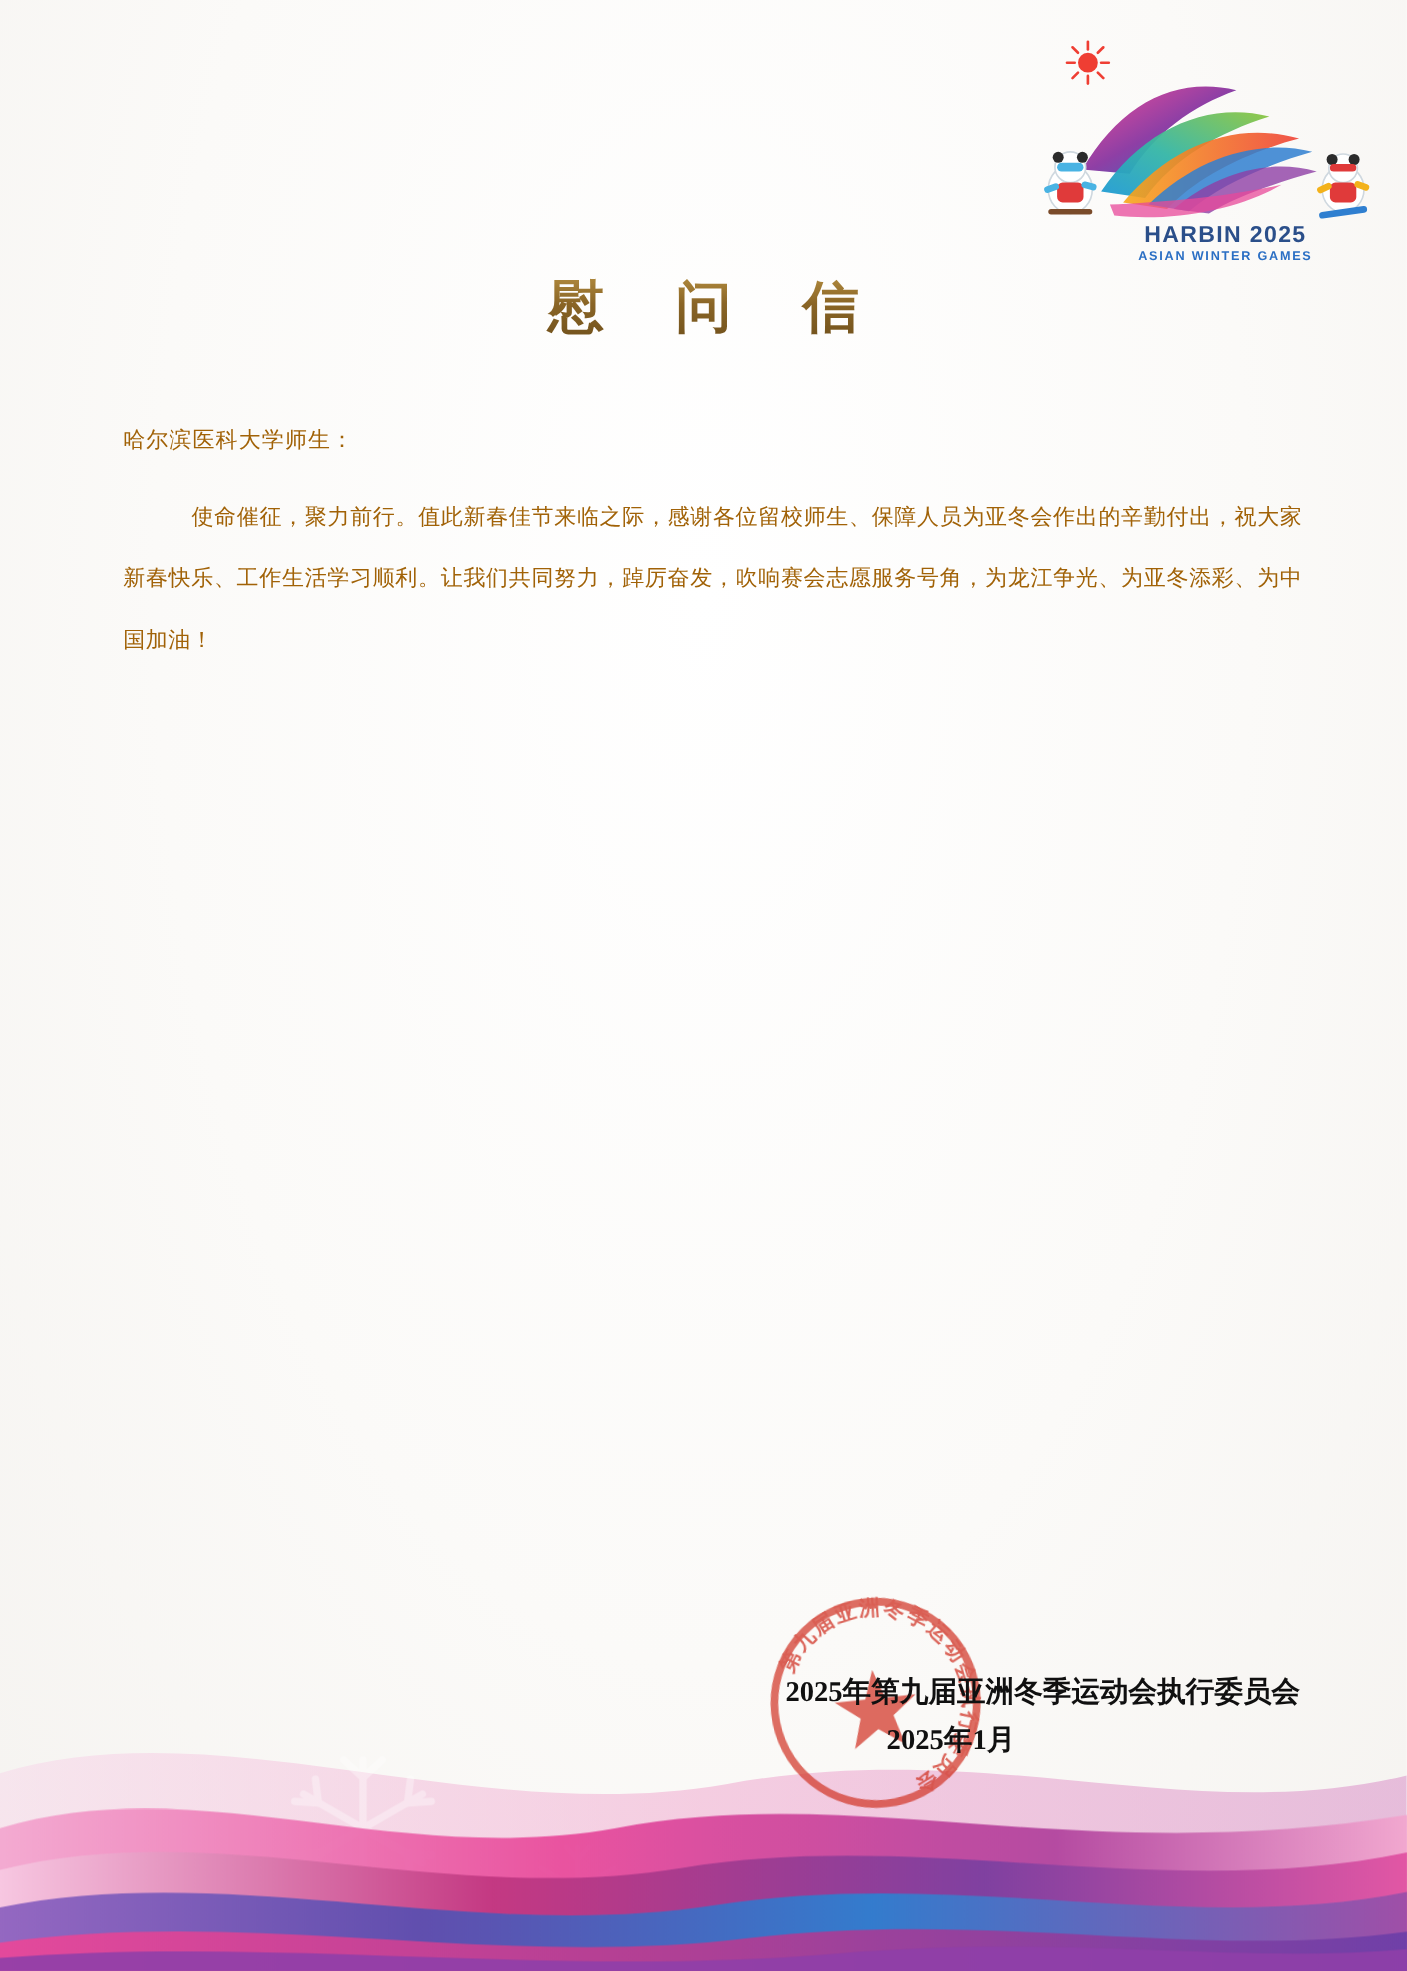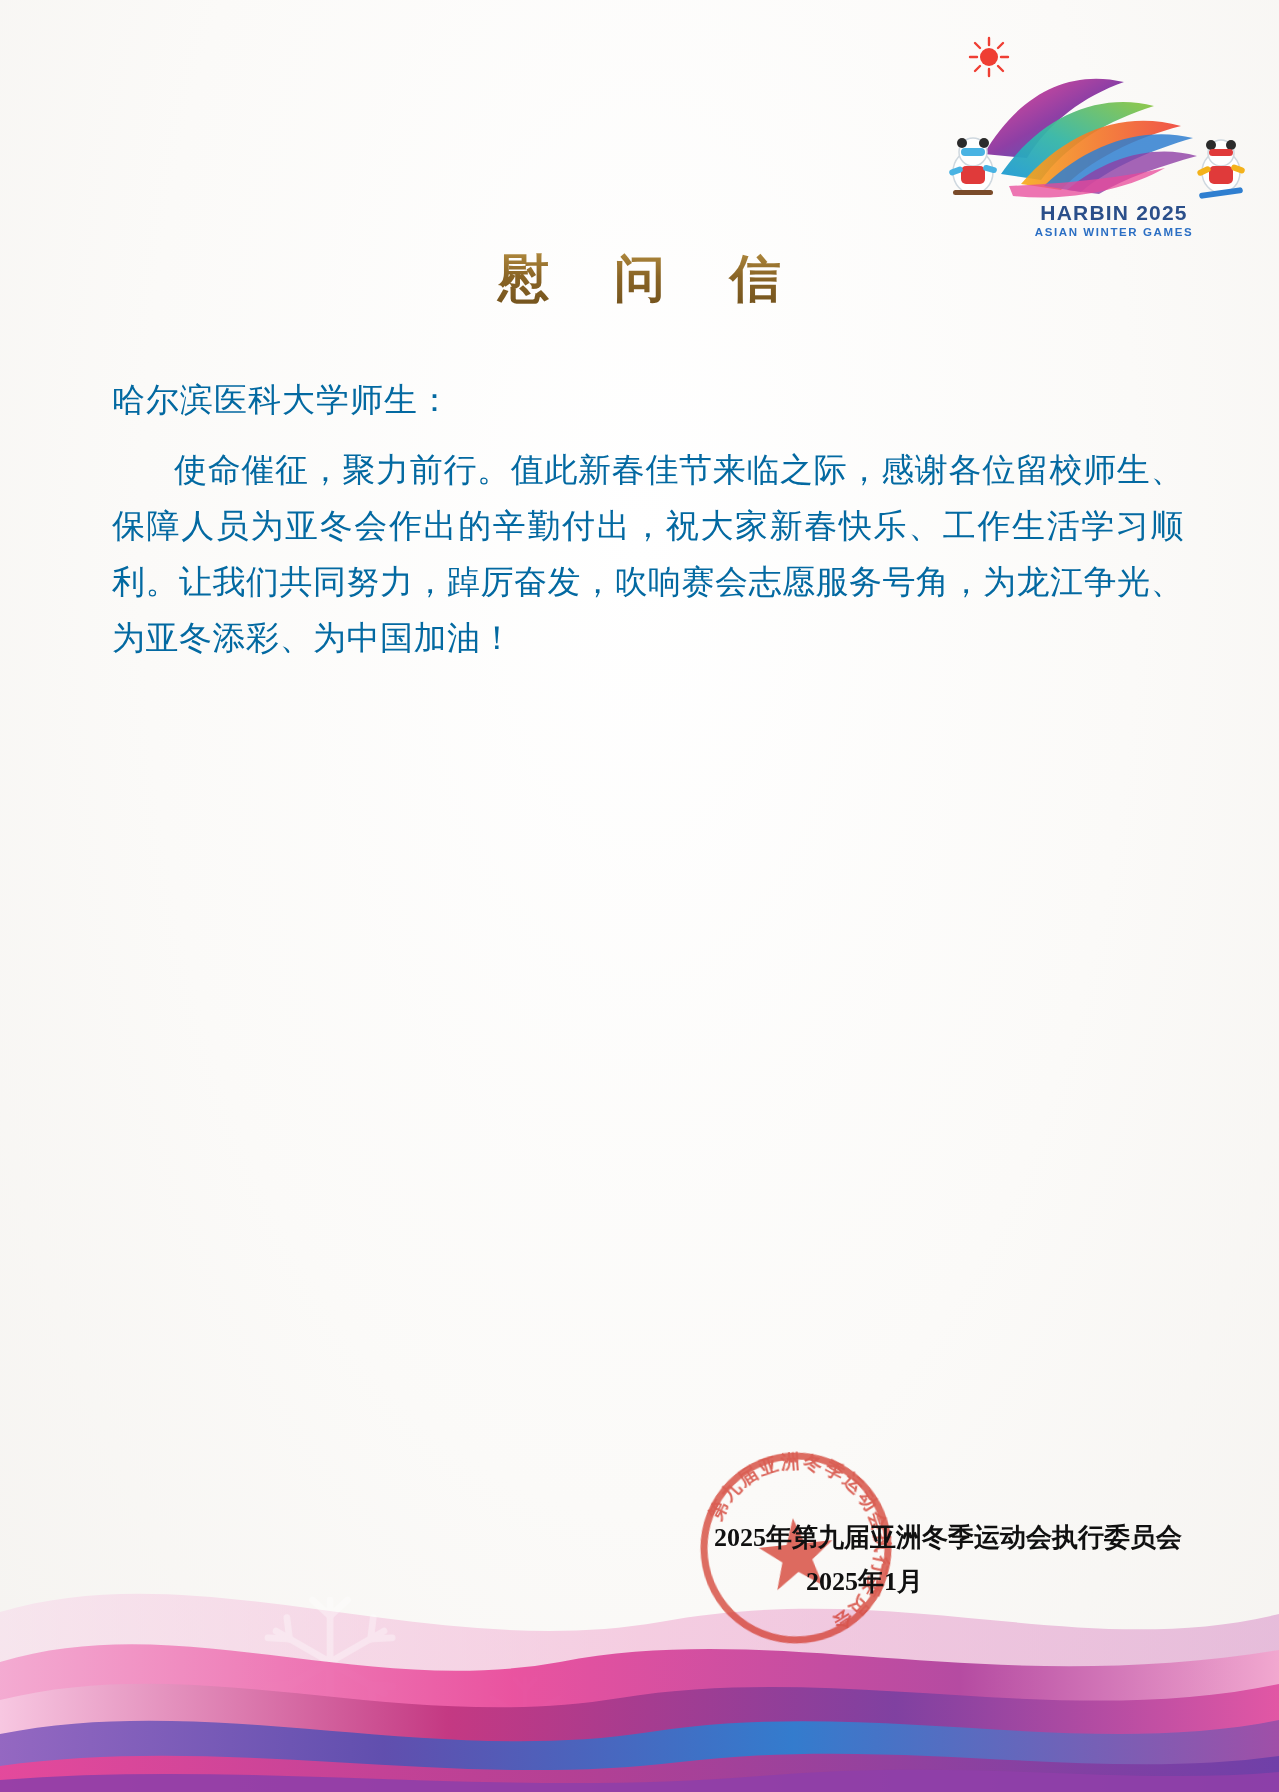--- a/index.html
+++ b/index.html
@@ -62,22 +62,22 @@
     -webkit-text-fill-color: transparent;
     font-family: "Liberation Serif", "DejaVu Serif", serif;
   }
 
   
   .body-text {
     position: absolute;
     left: 112px;
     right: 95px;
     top: 372px;
-    color: #0369a1;
-    font-size: 33px;
+    color: #a16207;
+    font-size: 20px;
     line-height: 56px;
     font-family: "Liberation Serif", "DejaVu Serif", serif;
   }
   .salutation {
     margin: 0 0 14px 0;
     letter-spacing: 1px;
   }
   .para {
     margin: 0 0 6px 0;
     text-indent: 62px;

